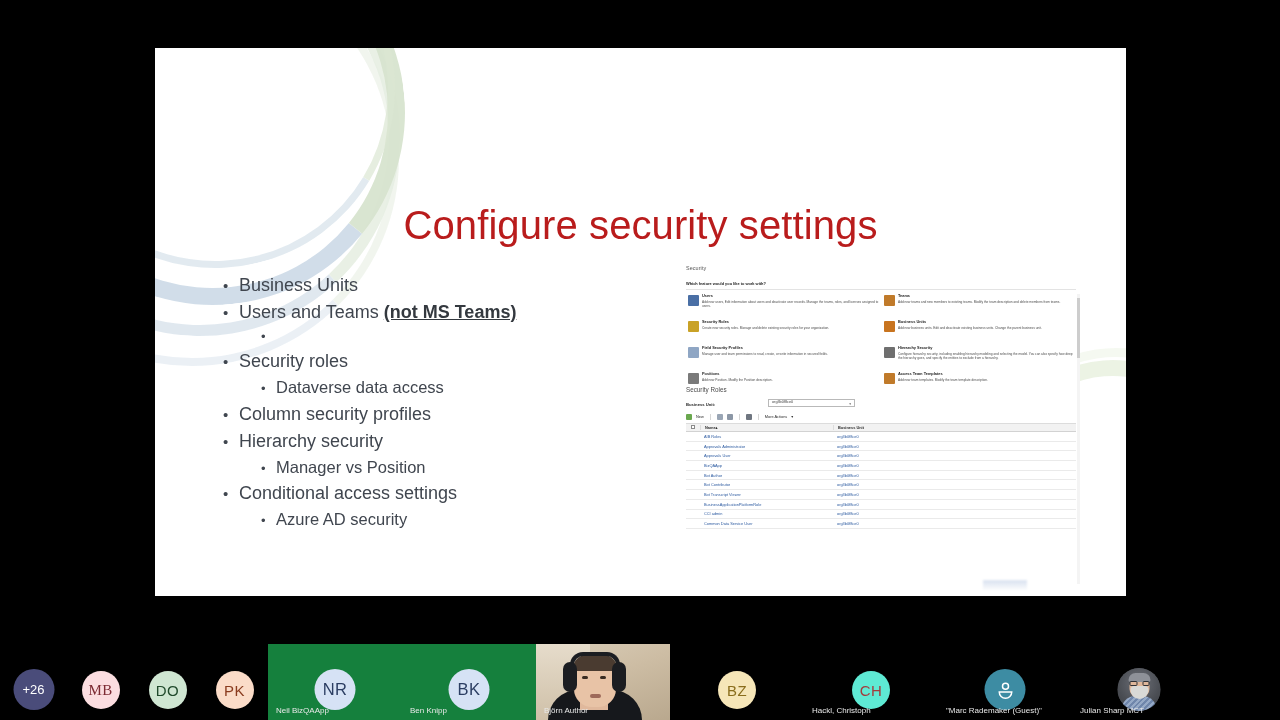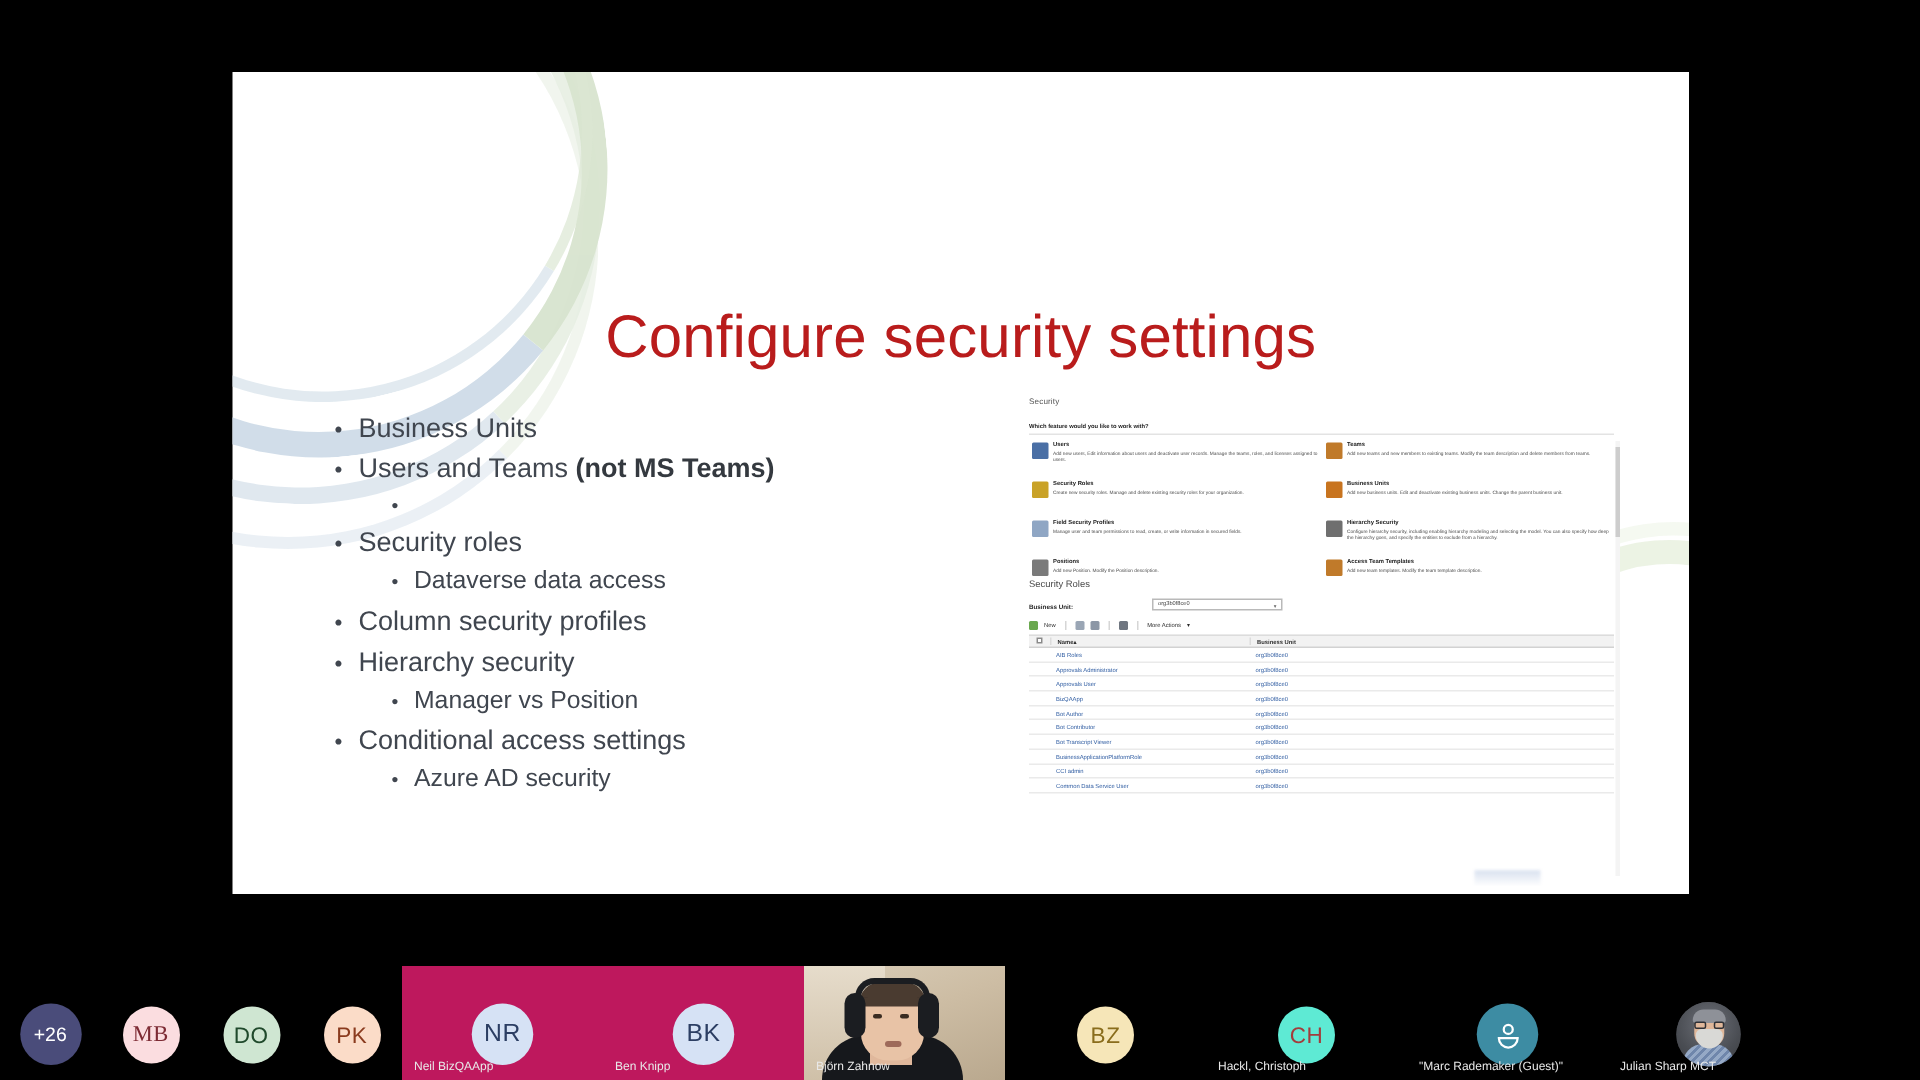--- a/index.html
+++ b/index.html
@@ -126,21 +126,21 @@
   .bullet-row.lvl2 { padding-left: 38px; font-size: 16.5px; margin-bottom: 9px; }
   .bullet-dot {
     flex: 0 0 auto;
     width: 16px;
     font-size: 15px;
     color: #40464f;
     line-height: 1;
   }
   .bullet-row.lvl2 .bullet-dot { font-size: 13px; width: 15px; }
   .bullet-text { flex: 1 1 auto; }
-  .bullet-text b { font-weight: 700; color: #34393f; }
+  .bullet-text b { font-weight: 700; color: #34393f; text-decoration: underline; }
 
   
   #shot {
     position: absolute;
     left: 528px;
     top: 216px;
     width: 397px;
     height: 330px;
     background: #ffffff;
     overflow: hidden;
@@ -318,21 +318,21 @@
     background: #000000;
     display: flex;
     align-items: stretch;
   }
   .tile {
     position: relative;
     height: 76px;
     overflow: hidden;
   }
   .tile.plain  { background: #000000; }
-  .tile.framed { background: #be185d; }
+  .tile.framed { background: #15803d; }
   .avatar {
     position: absolute;
     left: 50%;
     top: 25px;
     transform: translateX(-50%);
     width: 41px; height: 41px;
     border-radius: 50%;
     display: flex;
     align-items: center;
     justify-content: center;
@@ -645,21 +645,21 @@
           <div class="va-neck"></div>
           <div class="va-head"></div>
           <div class="va-hair"></div>
           <div class="va-band"></div>
           <div class="va-hs1"></div>
           <div class="va-hs2"></div>
           <div class="va-eye l"></div>
           <div class="va-eye r"></div>
           <div class="va-mouth"></div>
         </div>
-        <div class="tile-name">Björn Zahnow</div>
+        <div class="tile-name">Björn Author</div>
       </div>
       <div class="tile plain" style="width: 134px;">
         <div class="avatar small" style="background: rgb(246, 230, 184); color: rgb(138, 109, 28);">BZ</div>
       </div>
       <div class="tile plain" style="width: 134px;">
         <div class="avatar small" style="background: #5eead4; color: rgb(163, 60, 60);">CH</div>
         <div class="tile-name">Hackl, Christoph</div>
       </div>
       <div class="tile plain" style="width: 134px;">
         <div class="avatar" style="background: rgb(61, 140, 163);">

